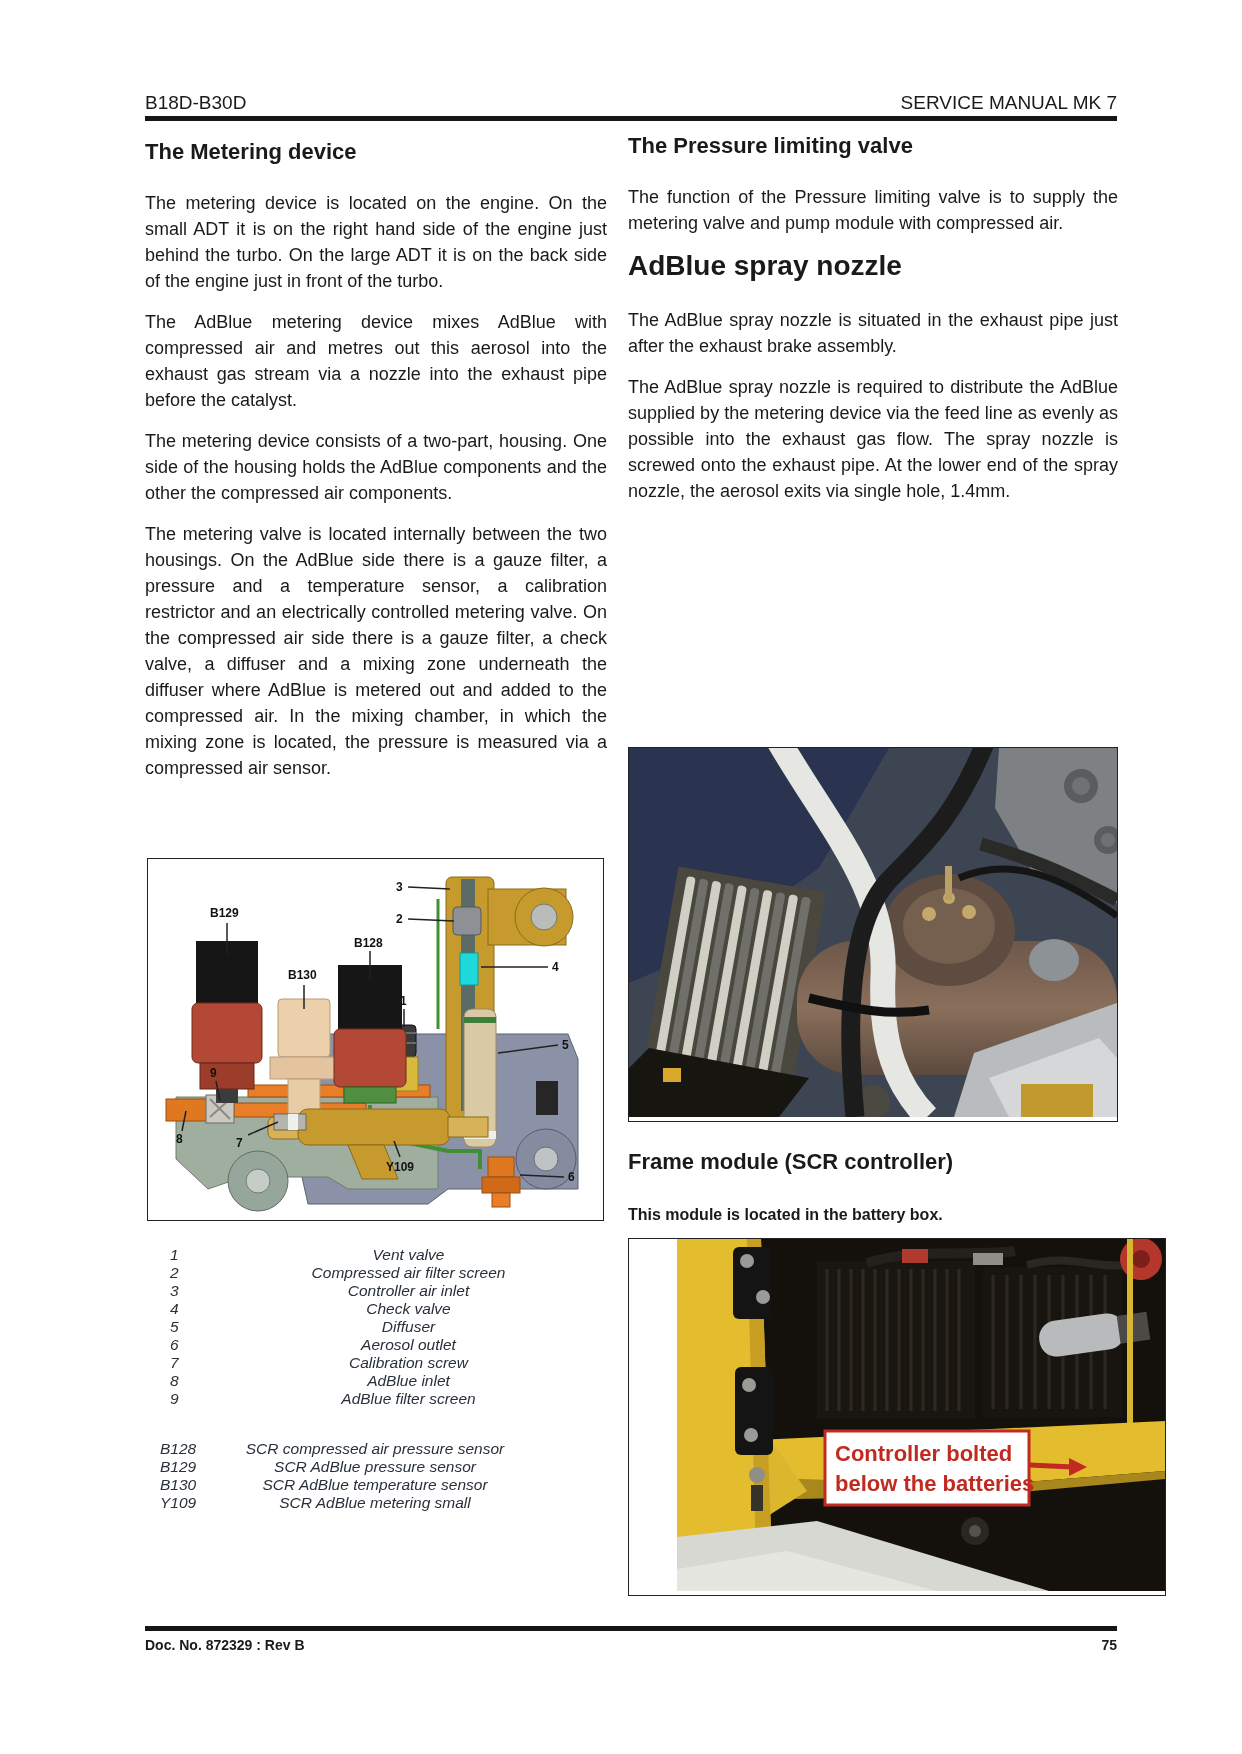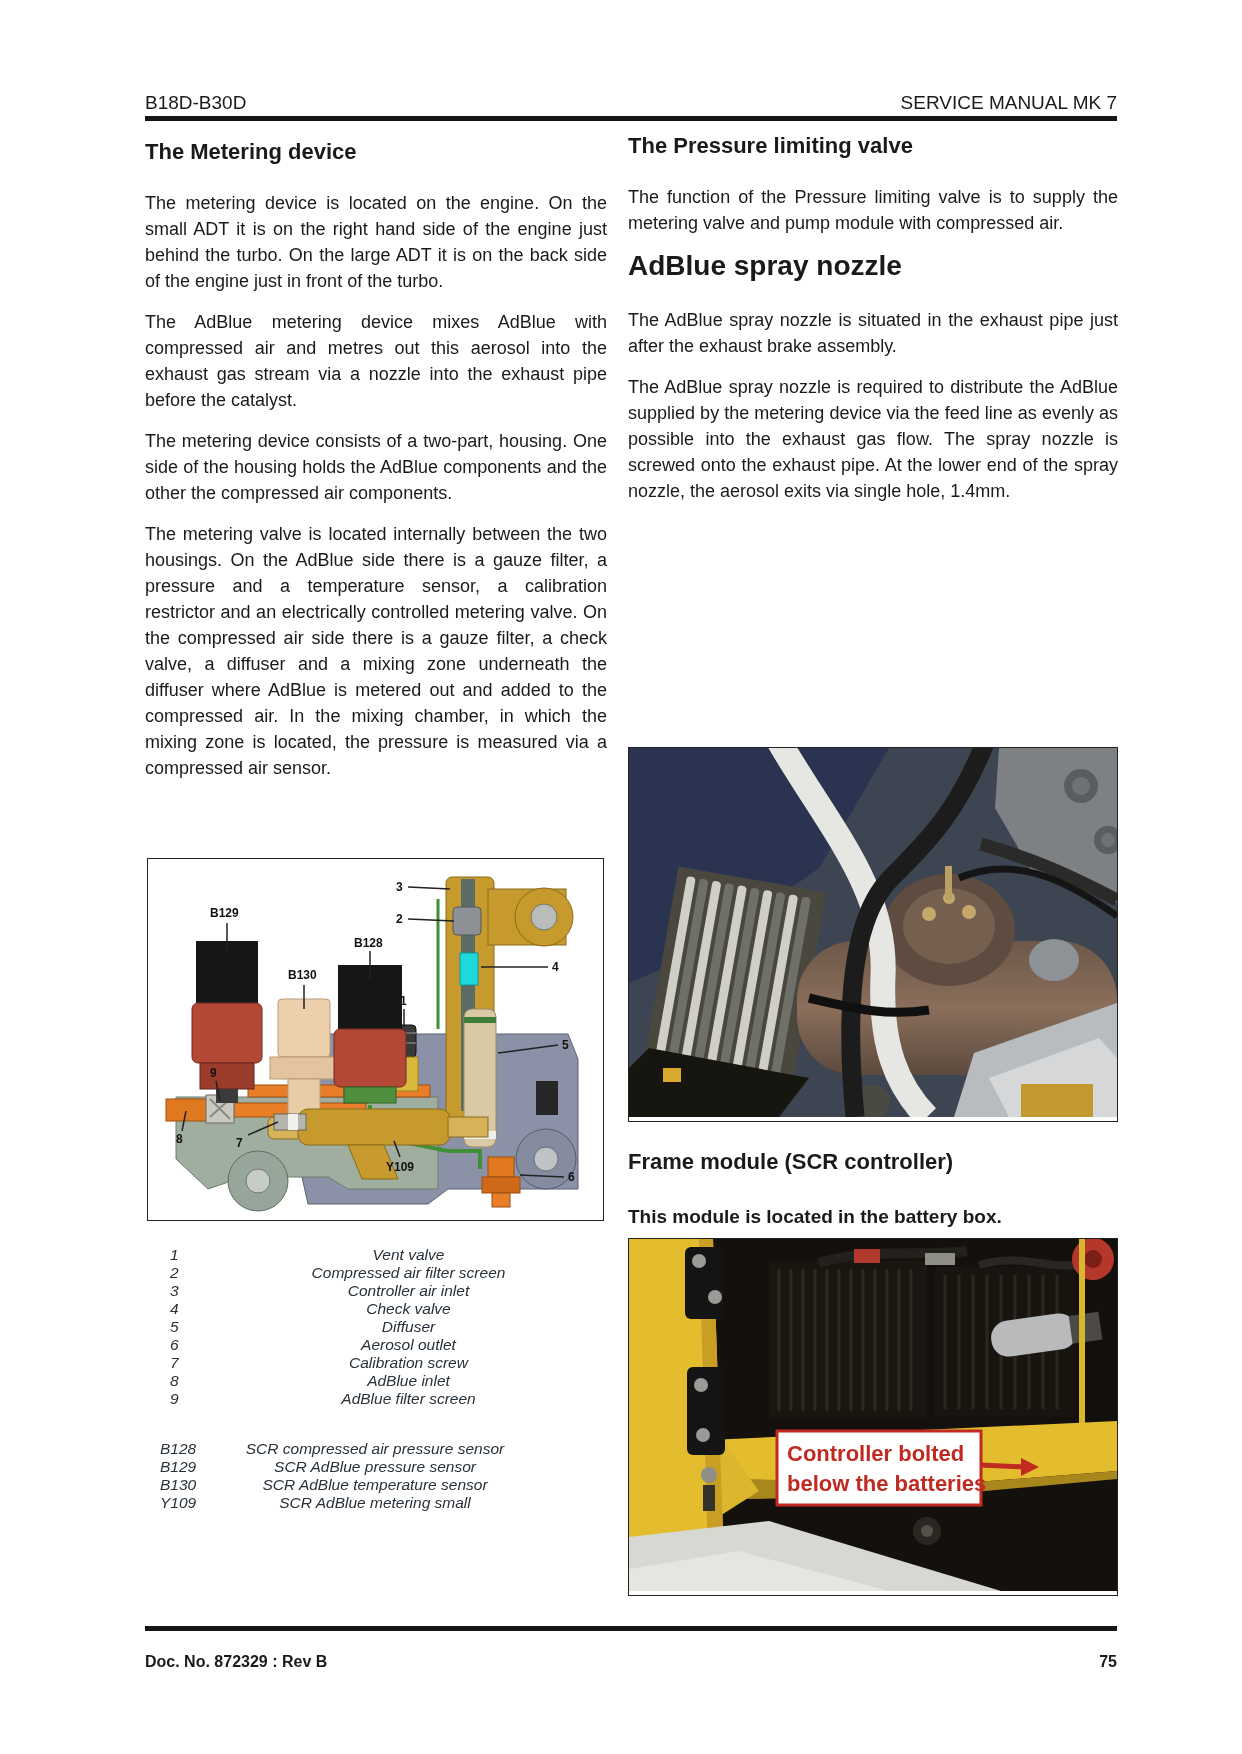--- a/index.html
+++ b/index.html
@@ -10,45 +10,45 @@
   }
   .header{
     position:absolute;left:145px;top:92px;width:972px;
     display:flex;justify-content:space-between;align-items:flex-end;
     font-weight:normal;font-size:19px;line-height:22px;
     border-bottom:5px solid #161616;padding-bottom:2px;
   }
   .footer{
     position:absolute;left:145px;top:1626px;width:972px;
     display:flex;justify-content:space-between;
-    border-top:5px solid #161616;padding-top:22px;
-    font-weight:bold;font-size:16px;
+    border-top:5px solid #161616;padding-top:6px;
+    font-weight:bold;font-size:14px;
   }
   .col-left{position:absolute;left:145px;top:140px;width:462px;}
   .col-right{position:absolute;left:628px;top:134px;width:490px;}
   h2.sec{font-size:22px;line-height:24px;margin:0 0 26px 0;font-weight:bold;}
   h1.big{font-size:28px;line-height:30px;margin:10px 0 26px 0;font-weight:bold;}
   p.body{font-size:18px;line-height:26px;text-align:justify;margin:0 0 15px 0;}
-  .bold-note{font-size:19px;font-weight:bold;}
+  .bold-note{font-size:16px;font-weight:bold;}
   .figure-box{
     position:absolute;top:718px;left:2px;width:455px;height:361px;
     border:1px solid #222;background:#fff;
   }
   .legend{position:absolute;top:1106px;left:0;width:462px;font-style:italic;color:#28303a;}
   .legend-row{display:flex;font-size:15.5px;line-height:18px;}
   .legend-row .k{width:65px;padding-left:25px;box-sizing:border-box;}
   .legend-row .v{flex:1;text-align:center;}
   .legend2{position:absolute;top:1300px;left:0;width:462px;font-style:italic;color:#28303a;}
   .legend2 .legend-row .k{width:75px;padding-left:15px;box-sizing:border-box;}
   .legend2 .legend-row .v{max-width:310px;}
   .photo{border:1px solid #222;display:block;}
   .photo1{position:absolute;top:613px;left:0;}
   .frame-heading{position:absolute;top:1016px;left:0;margin:0;}
   .frame-note{position:absolute;top:1072px;left:0;}
-  .photo2{position:absolute;top:1104px;left:0;}
+  .photo2{position:absolute;top:1104px;left:0;padding-left:48px;}
   svg text{font-family:"Liberation Sans", sans-serif;}
   .figlbl{font-size:12px;font-weight:bold;fill:#111;}
 </style>
 </head>
 <body>
 
 <div class="header">
   <span>B18D-B30D</span>
   <span>SERVICE MANUAL MK 7</span>
 </div>

